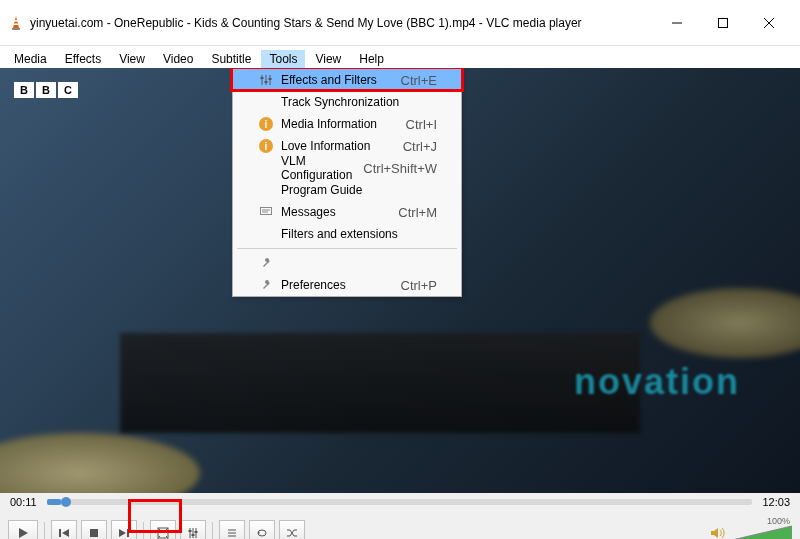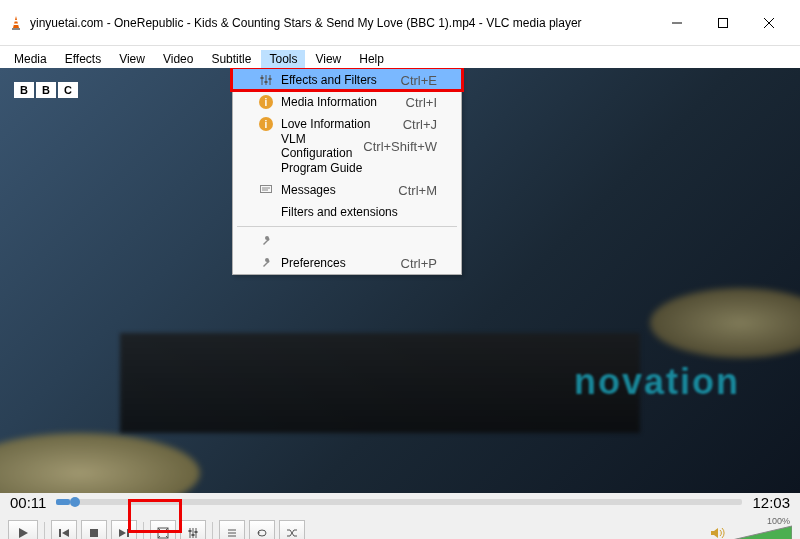--- a/index.html
+++ b/index.html
@@ -22,21 +22,21 @@
 .keyboard{position:absolute;left:120px;bottom:60px;width:520px;height:100px;background:linear-gradient(#1a1a1a,#0a0a0a);filter:blur(2px);opacity:0.8}
 .dropdown{position:absolute;top:0;left:232px;width:230px;background:#f8f8f8;border:1px solid #b0b0b0;box-shadow:2px 2px 4px rgba(0,0,0,0.2);z-index:100}
 .dd-item{height:22px;display:flex;align-items:center;padding:0 24px;cursor:pointer;position:relative}
 .dd-item.hl{background:#7ab8ff}
 .dd-icon{width:18px;display:inline-flex;align-items:center;justify-content:center;margin-right:6px}
 .dd-label{flex:1}
 .dd-shortcut{color:#555;font-size:13px}
 .dd-sep{height:1px;background:#d0d0d0;margin:3px 4px}
 .red-box-menu{position:absolute;top:-2px;left:230px;width:234px;height:26px;border:3px solid #e00;z-index:101;pointer-events:none}
 .timebar{height:18px;display:flex;align-items:center;padding:0 10px;background:#f0f0f0;gap:10px}
-.time-text{font-size:15px;color:#000}
+.time-text{font-size:11px;color:#000}
 .seek{flex:1;height:6px;background:#d8d8d8;position:relative;border-radius:2px}
 .seek-fill{position:absolute;left:0;top:0;height:100%;width:2%;background:#5090d0;border-radius:2px}
 .seek-thumb{position:absolute;left:2%;top:-2px;width:10px;height:10px;background:#5090d0;border-radius:50%}
 .controls{height:44px;display:flex;align-items:center;padding:0 8px;background:#f0f0f0;gap:4px}
 .ctrl-btn{width:26px;height:26px;border:1px solid #c0c0c0;background:linear-gradient(#fff,#e8e8e8);display:flex;align-items:center;justify-content:center;cursor:pointer;color:#555}
 .ctrl-btn.play{width:30px}
 .ctrl-sep{width:1px;height:22px;background:#c8c8c8;margin:0 2px}
 .spacer{flex:1}
 .vol-icon{width:20px;height:20px;display:flex;align-items:center;justify-content:center;color:#c09000}
 .vol-tri{width:60px;height:18px;position:relative}
@@ -111,20 +111,24 @@
             <line x1="10" y1="1" x2="10" y2="11" stroke="#555"></line>
             <rect x="0.5" y="3" width="3" height="2" fill="#555"></rect>
             <rect x="4.5" y="7" width="3" height="2" fill="#555"></rect>
             <rect x="8.5" y="4" width="3" height="2" fill="#555"></rect>
           </svg>
         </span>
       <span class="dd-label">Effects and Filters</span>
       <span class="dd-shortcut">Ctrl+E</span>
     </div>
     <div class="dd-item">
+      <span class="dd-icon"></span>
+      <span class="dd-label">Track Synchronization</span>
+    </div>
+    <div class="dd-item">
       <span class="dd-icon">
           <span class="info-i">i</span>
         </span>
       <span class="dd-label">Media Information</span>
       <span class="dd-shortcut">Ctrl+I</span>
     </div>
     <div class="dd-item">
       <span class="dd-icon">
           <span class="info-i">i</span>
         </span>

